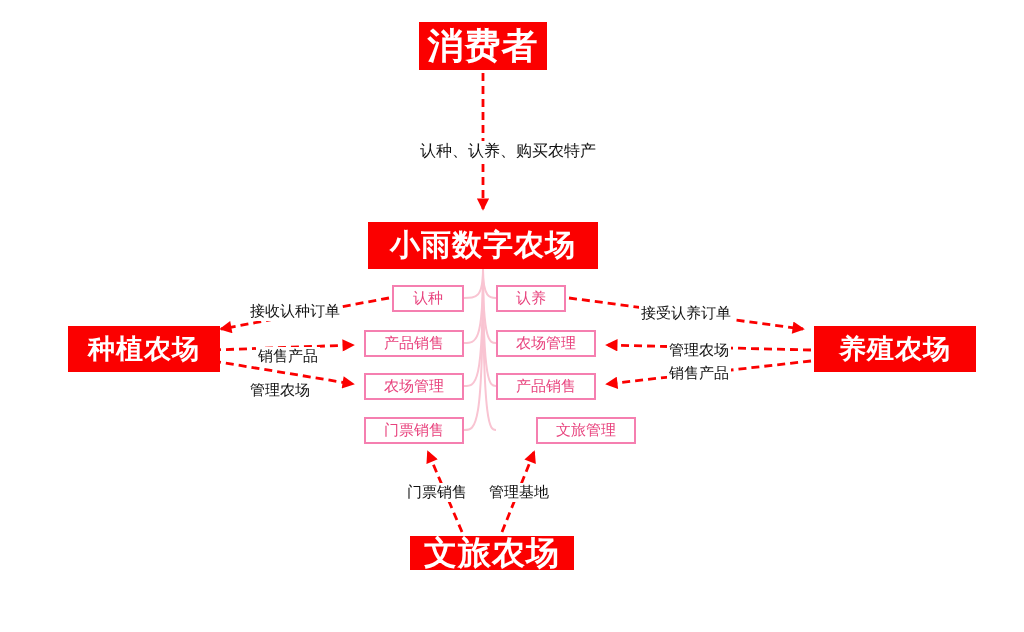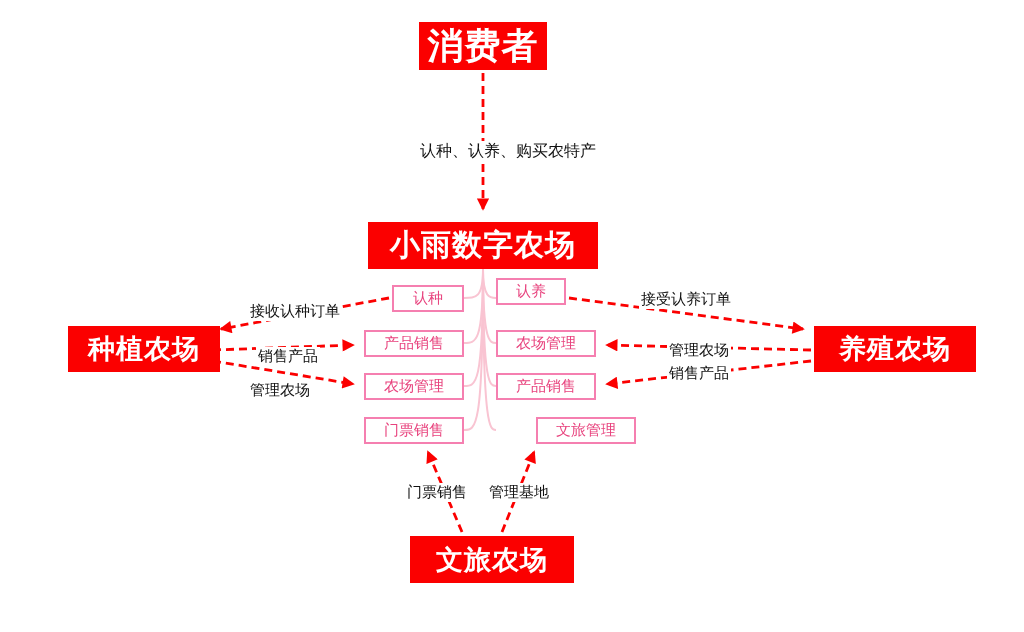--- a/index.html
+++ b/index.html
@@ -55,35 +55,35 @@
       <path class="arrow" d="M811,361 L607,384" marker-end="url(#arrowhead)"></path>
       <path class="arrow" d="M462,532 L428,452" marker-end="url(#arrowhead)"></path>
       <path class="arrow" d="M502,532 L534,452" marker-end="url(#arrowhead)"></path>
     </g>
   </svg>
 
   <div class="node" style="left:419px;top:22px;width:128px;height:48px;font-size:36px;">消费者</div>
   <div class="node" style="left:368px;top:222px;width:230px;height:47px;font-size:30px;">小雨数字农场</div>
   <div class="node" style="left:48px;top:326px;width:152px;height:46px;font-size:27px;margin-left:20px;">种植农场</div>
   <div class="node" style="left:814px;top:326px;width:162px;height:46px;font-size:27px;">养殖农场</div>
-  <div class="node" style="left:410px;top:536px;width:164px;height:47px;font-size:27px;">文旅农场</div>
+  <div class="node" style="left:410px;top:536px;width:164px;height:34px;font-size:33px;">文旅农场</div>
 
   <div class="module" style="left:392px;top:285px;width:72px;height:27px;">认种</div>
   <div class="module" style="left:364px;top:330px;width:100px;height:27px;">产品销售</div>
   <div class="module" style="left:364px;top:373px;width:100px;height:27px;">农场管理</div>
   <div class="module" style="left:364px;top:417px;width:100px;height:27px;">门票销售</div>
 
-  <div class="module" style="left:496px;top:278px;width:70px;height:27px;">认养</div>
+  <div class="module" style="left:496px;top:285px;width:70px;height:27px;">认养</div>
   <div class="module" style="left:496px;top:330px;width:100px;height:27px;">农场管理</div>
   <div class="module" style="left:496px;top:373px;width:100px;height:27px;">产品销售</div>
   <div class="module" style="left:496px;top:417px;width:100px;height:27px;margin-left:40px;">文旅管理</div>
 
   <div class="edge-label" style="left:368px;top:141px;width:230px;text-align:right;font-size:16px;">认种、认养、购买农特产</div>
   <div class="edge-label" style="left:248px;top:302px;">接收认种订单</div>
   <div class="edge-label" style="left:256px;top:347px;">销售产品</div>
   <div class="edge-label" style="left:248px;top:381px;">管理农场</div>
-  <div class="edge-label" style="left:639px;top:290px;">接受认养订单</div>
+  <div class="edge-label" style="left:639px;top:304px;">接受认养订单</div>
   <div class="edge-label" style="left:667px;top:341px;">管理农场</div>
   <div class="edge-label" style="left:667px;top:364px;">销售产品</div>
   <div class="edge-label" style="left:405px;top:483px;">门票销售</div>
   <div class="edge-label" style="left:487px;top:483px;">管理基地</div>
 
 </div>
 
 </body></html>

